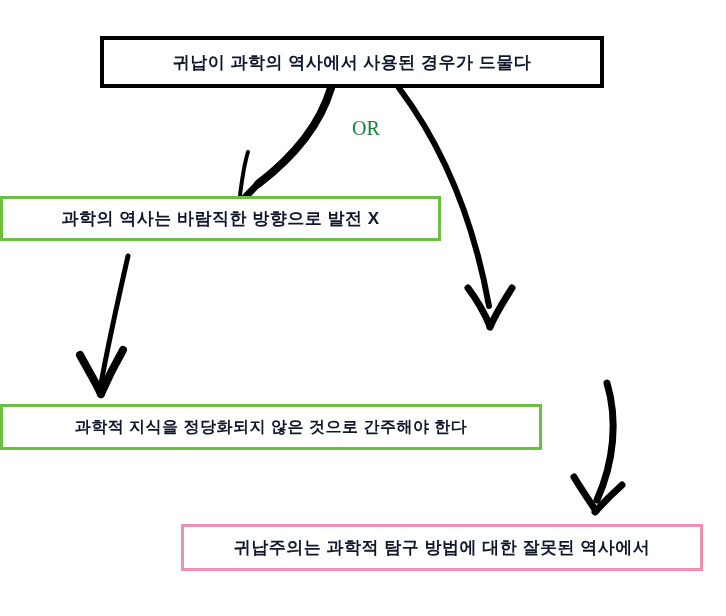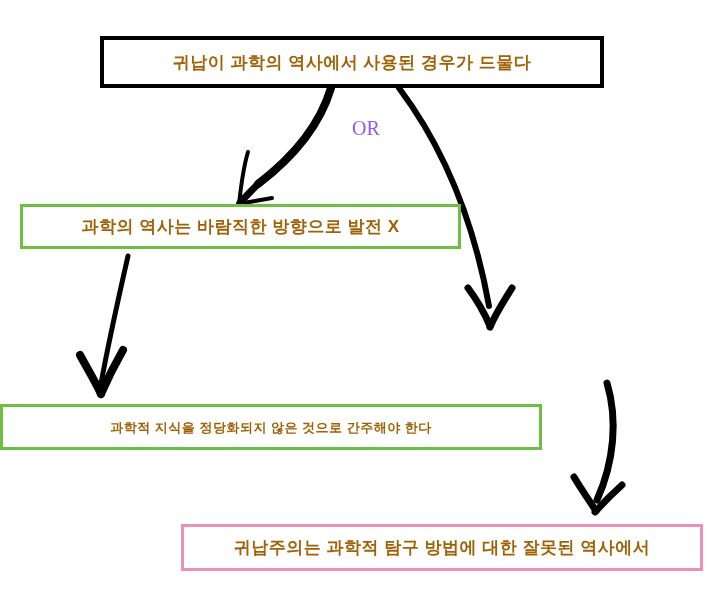--- a/index.html
+++ b/index.html
@@ -18,43 +18,42 @@
   .node {
     position: absolute;
     box-sizing: border-box;
     background: #ffffff;
     display: flex;
     align-items: center;
     justify-content: center;
   }
   .node-label {
     font-weight: bold;
-    color: #a16207;
+    color: #0f172a;
     letter-spacing: 0.5px;
     white-space: nowrap;
     line-height: 1;
   }
   
   #node-0 {
     left: 100px;
     top: 36px;
     width: 504px;
     height: 52px;
     border: 4px solid #000000;
   }
   #node-0 .node-label { font-size: 17px; }
 
   
   #node-1 {
     left: 0px;
-    top: 204px;
+    top: 196px;
     width: 441px;
     height: 45px;
     border: 3px solid #6FBE44;
-    margin-left: 20px;
   }
   #node-1 .node-label { font-size: 17px; }
 
   
   #node-2 {
     left: 250px;
     top: 343px;
     width: 439px;
     height: 45px;
     border: 3px solid #EE8FB5;
@@ -62,21 +61,21 @@
   #node-2 .node-label { font-size: 17px; }
 
   
   #node-3 {
     left: 0px;
     top: 404px;
     width: 542px;
     height: 46px;
     border: 3px solid #6FBE44;
   }
-  #node-3 .node-label { font-size: 13px; }
+  #node-3 .node-label { font-size: 16px; }
 
   
   #node-4 {
     left: 181px;
     top: 524px;
     width: 522px;
     height: 47px;
     border: 3px solid #EE8FB5;
   }
   #node-4 .node-label { font-size: 17px; }
@@ -91,21 +90,21 @@
     pointer-events: none;
   }
 
   
   #or-label {
     position: absolute;
     left: 352px;
     top: 118px;
     font-family: "Liberation Serif", serif;
     font-size: 20px;
-    color: #8b5cf6;
+    color: #15803d;
     line-height: 1;
   }
 </style>
 </head>
 <body>
 
 <div id="canvas">
 
   <svg id="connectors" viewBox="0 0 726 616" width="726" height="616" xmlns="http://www.w3.org/2000/svg">
 

